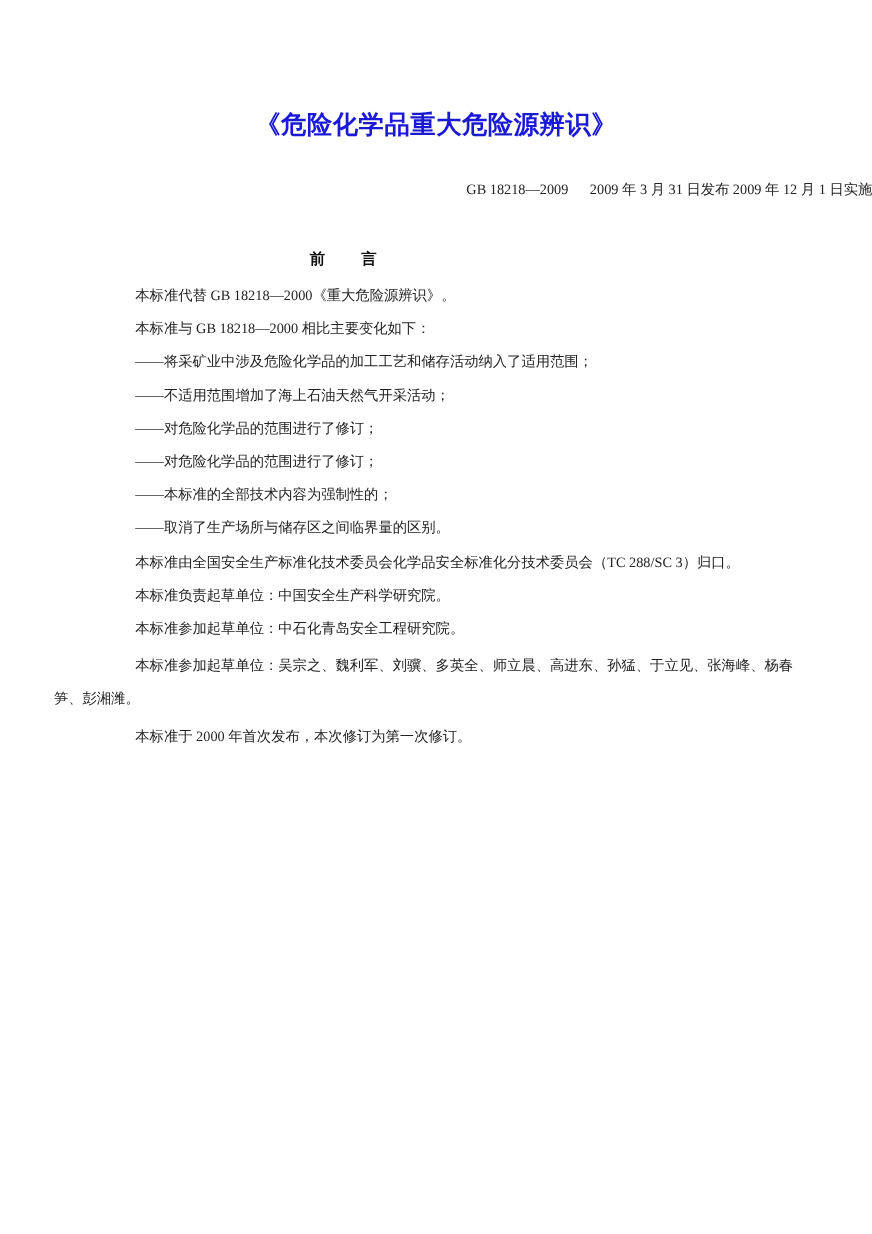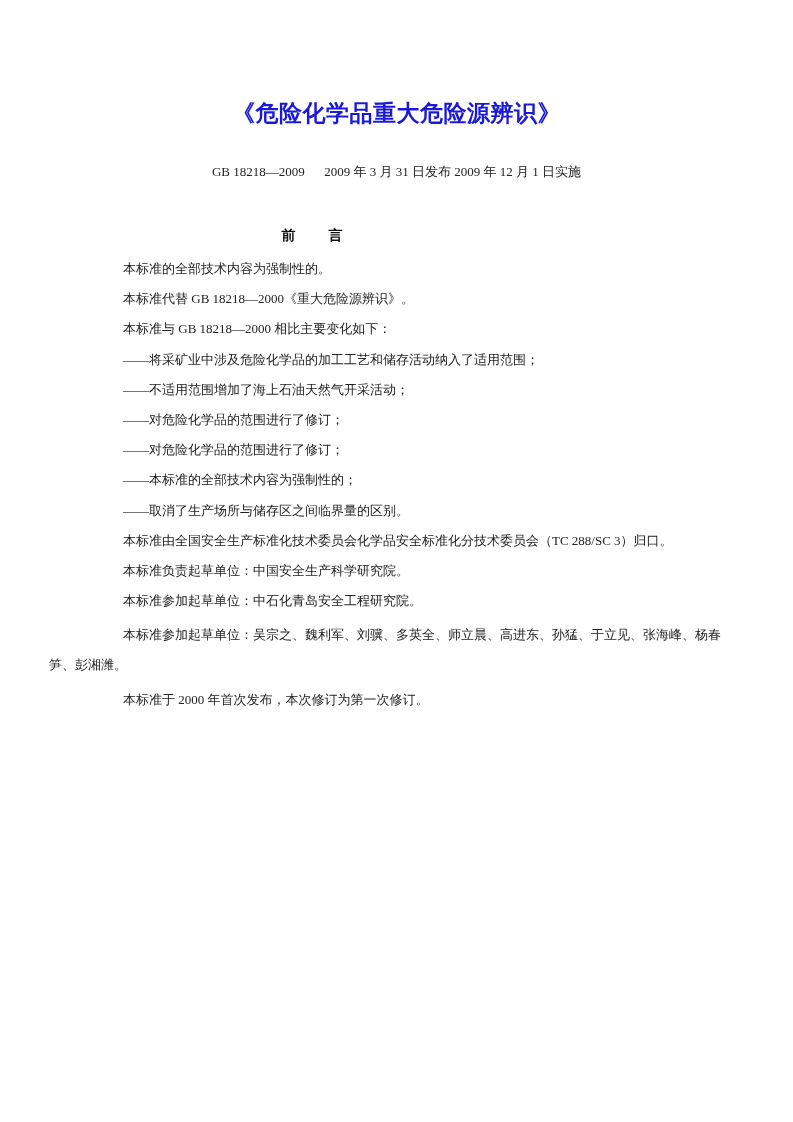--- a/index.html
+++ b/index.html
@@ -1,38 +1,37 @@
 <!DOCTYPE html>
 <html><head>
 <meta charset="utf-8">
 <style>
   html, body { margin: 0; padding: 0; background: #ffffff; }
   body { width: 793px; height: 1122px; position: relative; overflow: hidden;
          font-family: "Liberation Serif", "DejaVu Serif", serif; color: #111; }
   .title { position: absolute; top: 98px; left: 0; width: 793px; text-align: center;
            font-family: Liberation Mono, monospace; font-weight: bold;
            font-size: 23px; color: #1a1ad6; letter-spacing: 0.5px; }
-  .meta { position: absolute; top: 163px; left: 0; width: 793px; text-align: center;
+  .meta { position: absolute; top: 163px; left: 0; width: 793px; text-align: right;
           font-size: 13px; color: #222; white-space: pre; }
   .heading { position: absolute; top: 227px; left: 0; width: 638px; text-align: center;
              font-size: 14px; font-weight: bold; letter-spacing: 14px; color: #111;
              font-family: "DejaVu Sans", sans-serif; }
   .body { position: absolute; top: 258px; left: 86px; width: 640px; }
   .p { font-size: 13px; line-height: 21px; margin: 0 0 9.2px 0; text-indent: 37px; color: #222; }
   .p.wrap { line-height: 30px; margin-bottom: 0; }
 </style>
 </head>
 <body>
 
 <div class="title">《危险化学品重大危险源辨识》</div>
 <div class="meta">GB 18218—2009      2009 年 3 月 31 日发布 2009 年 12 月 1 日实施</div>
 <div class="heading">前 言</div>
 
 <div class="body">
-  <p class="p">本标准的全部技术内容为强制性的。</p>
   <p class="p">本标准代替 GB 18218—2000《重大危险源辨识》。</p>
   <p class="p">本标准与 GB 18218—2000 相比主要变化如下：</p>
   <p class="p">——将采矿业中涉及危险化学品的加工工艺和储存活动纳入了适用范围；</p>
   <p class="p">——不适用范围增加了海上石油天然气开采活动；</p>
   <p class="p">——对危险化学品的范围进行了修订；</p>
   <p class="p">——对危险化学品的范围进行了修订；</p>
   <p class="p">——本标准的全部技术内容为强制性的；</p>
   <p class="p">——取消了生产场所与储存区之间临界量的区别。</p>
   <p class="p">本标准由全国安全生产标准化技术委员会化学品安全标准化分技术委员会（TC 288/SC 3）归口。</p>
   <p class="p">本标准负责起草单位：中国安全生产科学研究院。</p>

